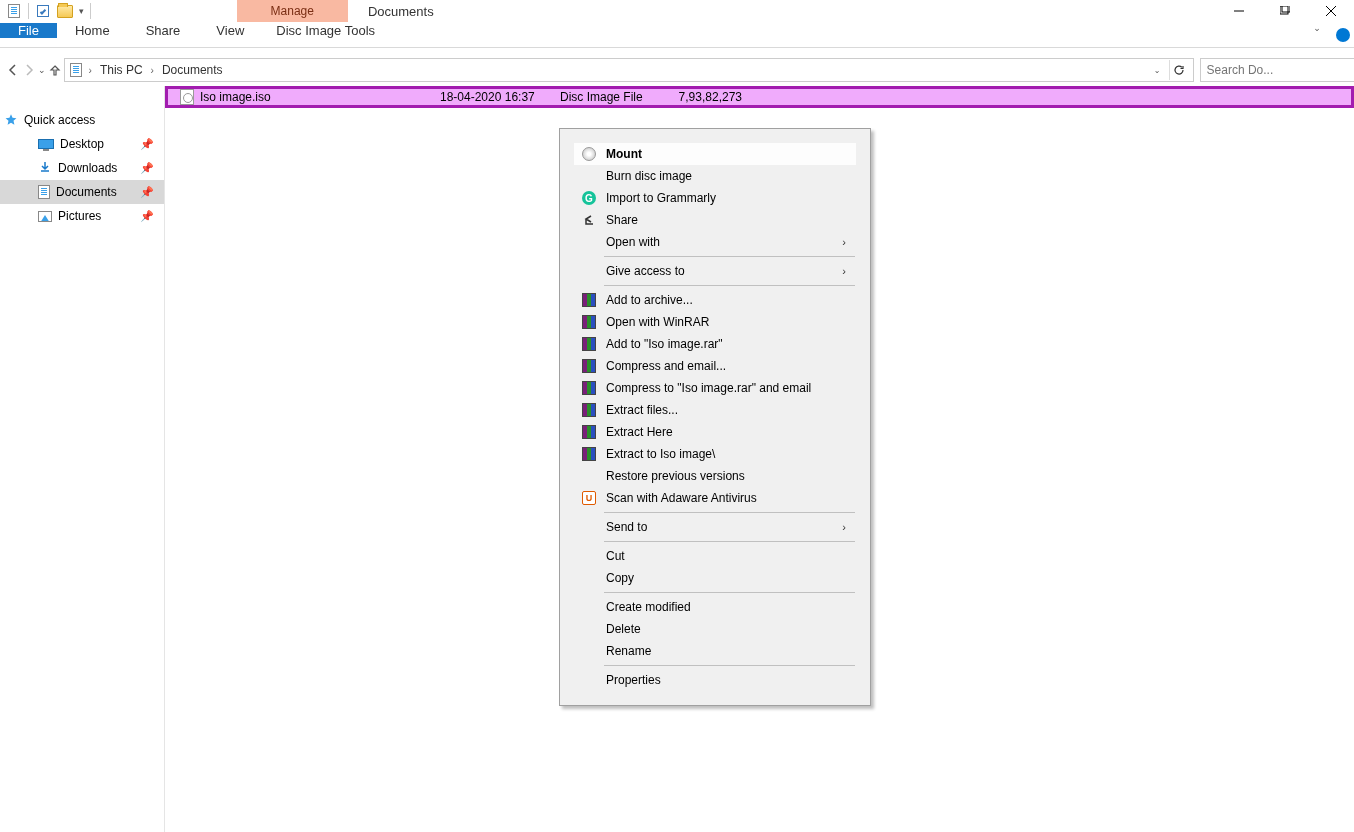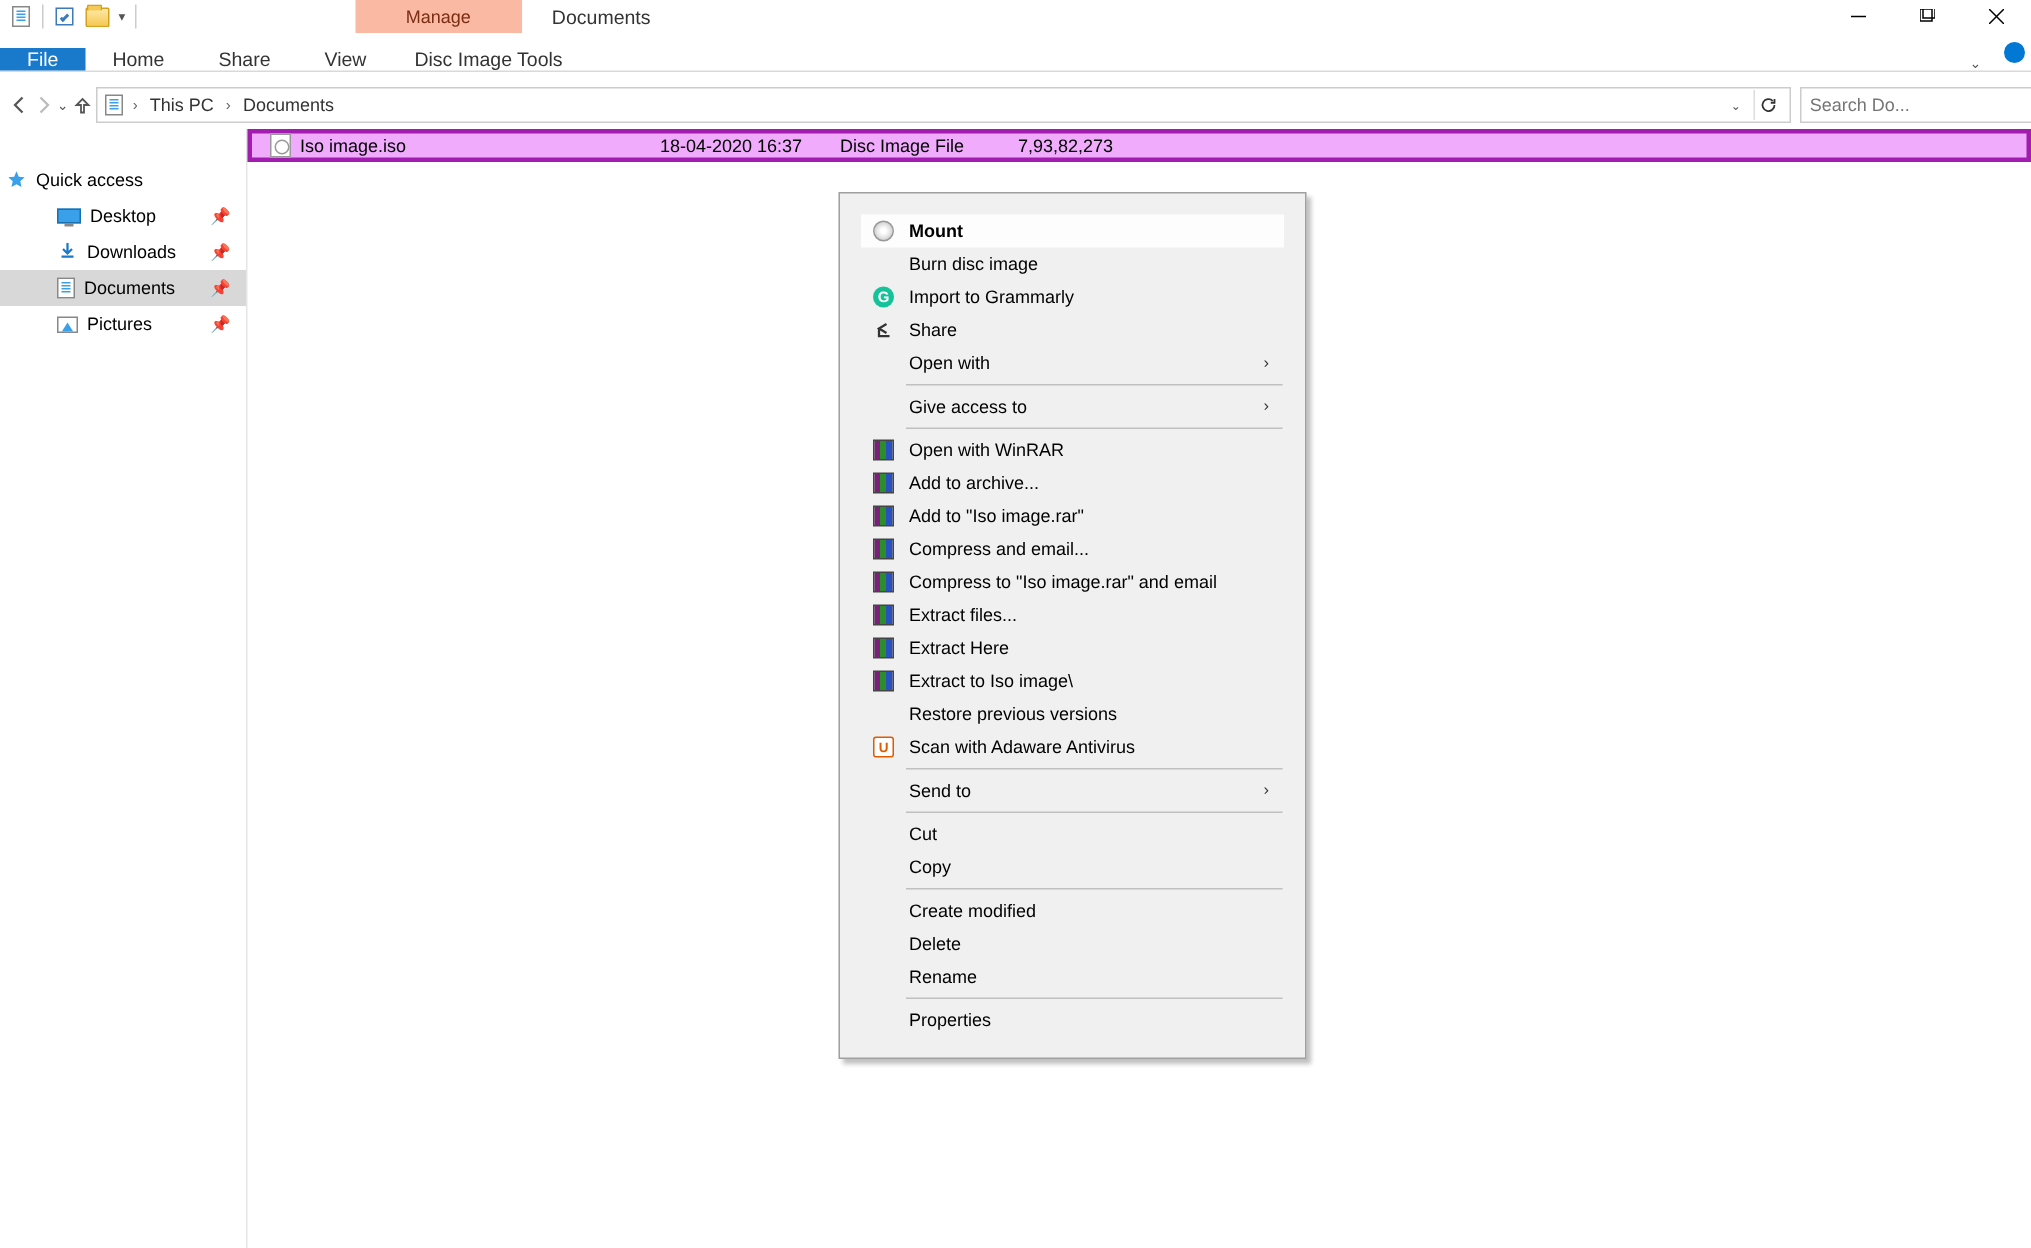--- a/index.html
+++ b/index.html
@@ -13,21 +13,21 @@
   .folder-icon::before { content:""; position:absolute; top:-3px; left:0; width:8px; height:3px; background:#f5c955; border:1px solid #d4a11f; border-bottom:none; border-radius:1px 1px 0 0;}
   .qat-sep { width:1px; height:16px; background:#ccc; }
   .tab-context { margin-left: 140px; display:flex; align-items:stretch; }
   .ctx-tab { background:#f9b9a2; color:#7a2e14; padding:0 34px; display:flex; align-items:center; font-size:12px; }
   .title-text { margin-left: 20px; display:flex; align-items:center; color:#333; font-size:13px; }
   .win-controls { margin-left:auto; display:flex; }
   .win-btn { width:46px; display:flex; align-items:center; justify-content:center; }
   .win-btn svg { width:10px; height:10px; }
 
   
-  .ribbon { height: 25px; display:flex; align-items:flex-end; border-bottom:1px solid #d9d9d9; }
+  .ribbon { height: 25px; display:flex; align-items:flex-start; border-bottom:1px solid #d9d9d9; }
   .ribbon-file { background:#1979ca; color:#fff; padding:0 18px; display:flex; align-items:center; font-size:13px; }
   .ribbon-tab { padding:0 18px; display:flex; align-items:center; color:#333; font-size:13px; }
   .ribbon-tab.context { padding:0 14px; }
   .ribbon-expand { margin-left:auto; width:30px; display:flex; align-items:center; justify-content:center; color:#555;}
   .help-circle { width:14px; height:14px; border-radius:50%; background:#0078d4; margin-left:4px; margin-right:4px; align-self:center;}
 
   
   .ribbon-gap { height:6px; background:#fff; }
 
   
@@ -271,27 +271,27 @@
   <div class="menu-sep"></div>
   <div class="menu-item">
     <span>Give access to</span>
     <span class="submenu-arrow">›</span>
   </div>
   <div class="menu-sep"></div>
   <div class="menu-item">
       <span class="menu-icon">
         <span class="rar-ico"></span>
       </span>
+      <span>Add to archive...</span>
+    </div>
+  <div class="menu-item">
+      <span class="menu-icon">
+        <span class="rar-ico"></span>
+      </span>
       <span>Open with WinRAR</span>
-    </div>
-  <div class="menu-item">
-      <span class="menu-icon">
-        <span class="rar-ico"></span>
-      </span>
-      <span>Add to archive...</span>
     </div>
   <div class="menu-item">
       <span class="menu-icon">
         <span class="rar-ico"></span>
       </span>
       <span>Add to "Iso image.rar"</span>
     </div>
   <div class="menu-item">
       <span class="menu-icon">
         <span class="rar-ico"></span>

